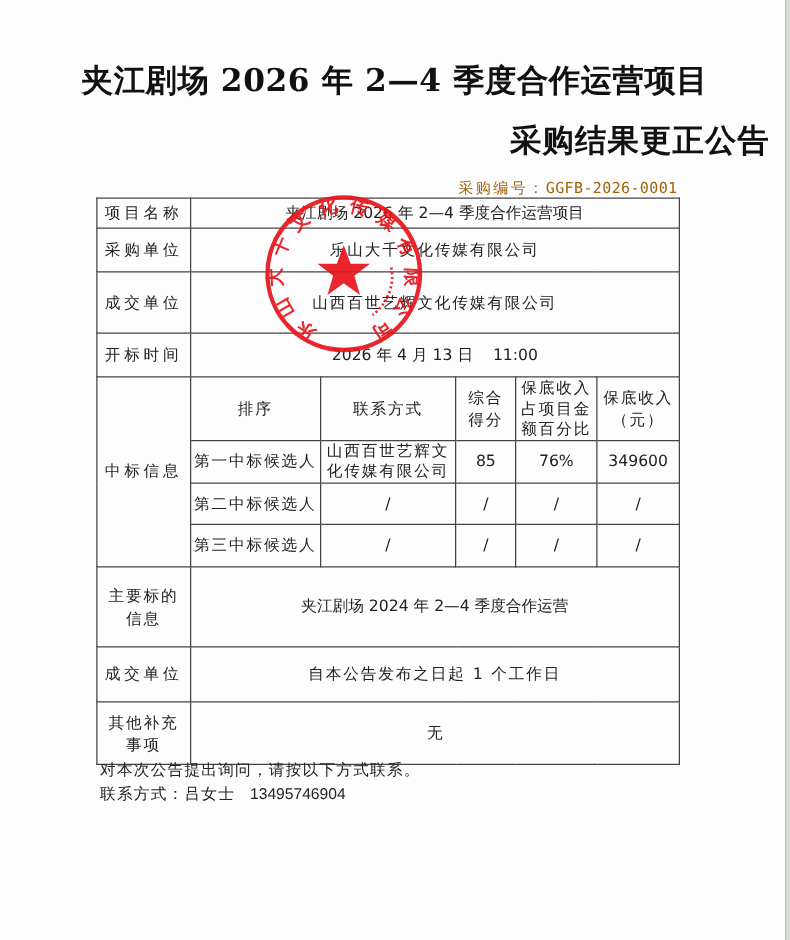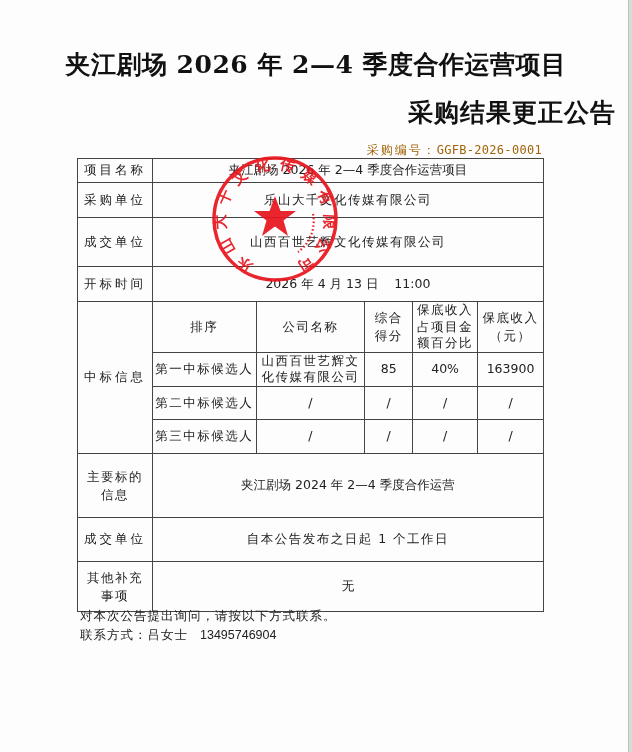--- a/index.html
+++ b/index.html
@@ -66,31 +66,31 @@
     <td class="lab">成交单位</td>
     <td colspan="5" class="sub">山西百世艺辉文化传媒有限公司</td>
   </tr>
   <tr style="height:35px">
     <td class="lab">开标时间</td>
     <td colspan="5" style="white-space:pre">2026 年 4 月 13 日    11:00</td>
   </tr>
   <tr style="height:51px">
     <td rowspan="4" class="lab">中标信息</td>
     <td class="sub">排序</td>
-    <td class="sub">公司名称</td>
+    <td class="sub">联系方式</td>
     <td class="sub"><span class="wrap2"><span>综合</span><br><span>得分</span></span></td>
     <td class="sub"><span class="wrap2" style="line-height:1.3"><span>保底收入</span><br><span>占项目金</span><br><span>额百分比</span></span></td>
     <td class="sub"><span class="wrap2"><span>保底收入</span><br><span>（元）</span></span></td>
   </tr>
   <tr style="height:34px">
     <td class="sub">第一中标候选人</td>
     <td class="sub"><span class="wrap2" style="line-height:1.3"><span>山西百世艺辉文</span><br><span>化传媒有限公司</span></span></td>
     <td>85</td>
-    <td>40%</td>
-    <td>163900</td>
+    <td>76%</td>
+    <td>349600</td>
   </tr>
   <tr style="height:33px">
     <td class="sub">第二中标候选人</td>
     <td>/</td>
     <td>/</td>
     <td>/</td>
     <td>/</td>
   </tr>
   <tr style="height:34px">
     <td class="sub">第三中标候选人</td>

